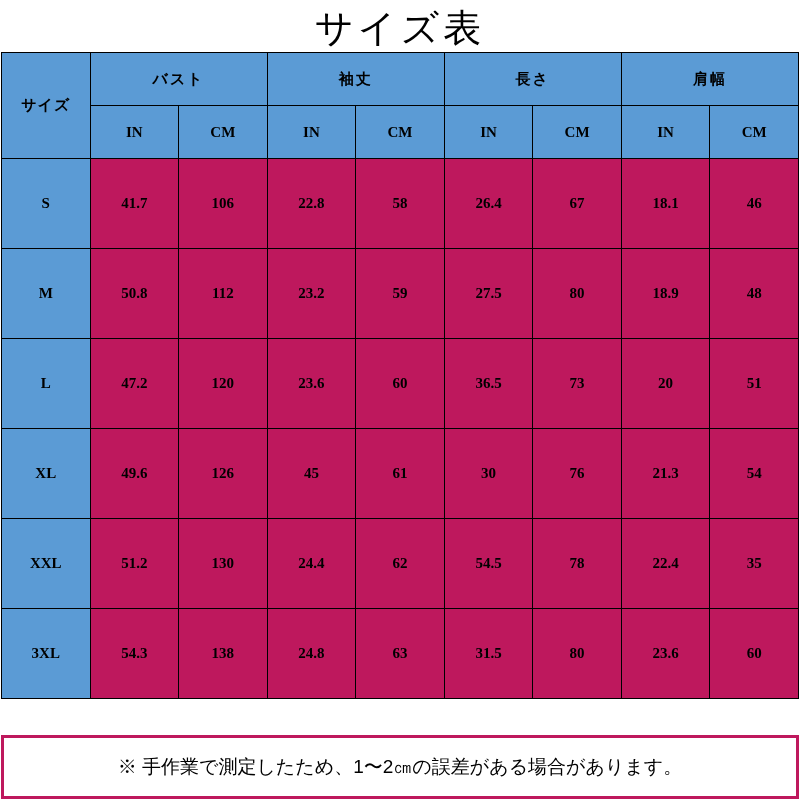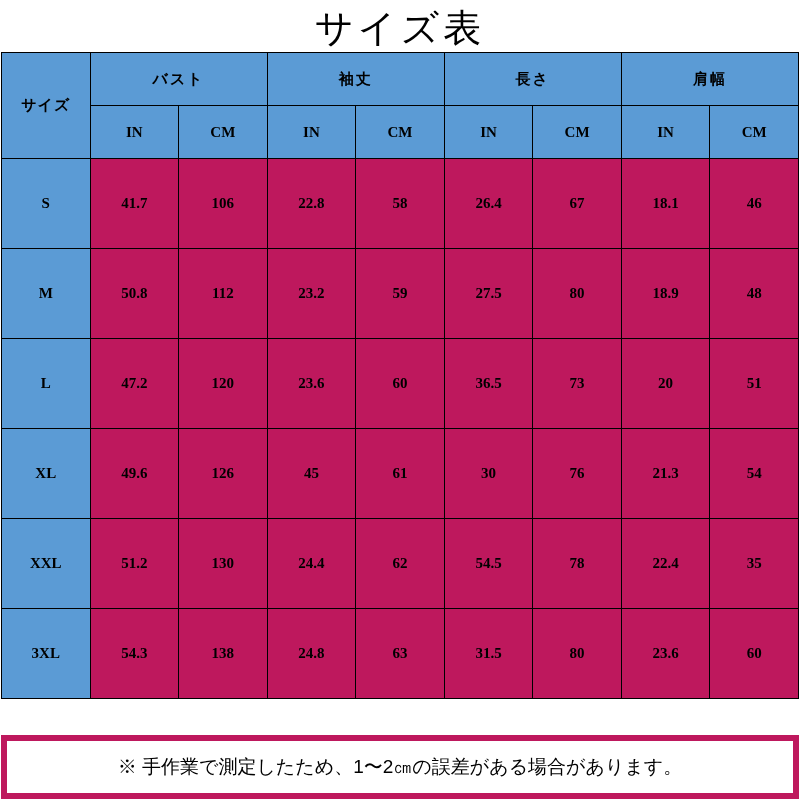--- a/index.html
+++ b/index.html
@@ -80,21 +80,21 @@
   .data-row td {
     height: 89px;
     font-size: 16px;
   }
   .note {
     position: absolute;
     left: 1px;
     bottom: 1px;
     width: 798px;
     height: 64px;
-    border: 6px solid #be185d;
+    border: 3px solid #be185d;
     box-sizing: border-box;
     background: #ffffff;
     display: flex;
     align-items: center;
     justify-content: center;
     font-family: "Liberation Sans", sans-serif;
     font-size: 19px;
     color: #000000;
     letter-spacing: 0px;
     text-align: center;

